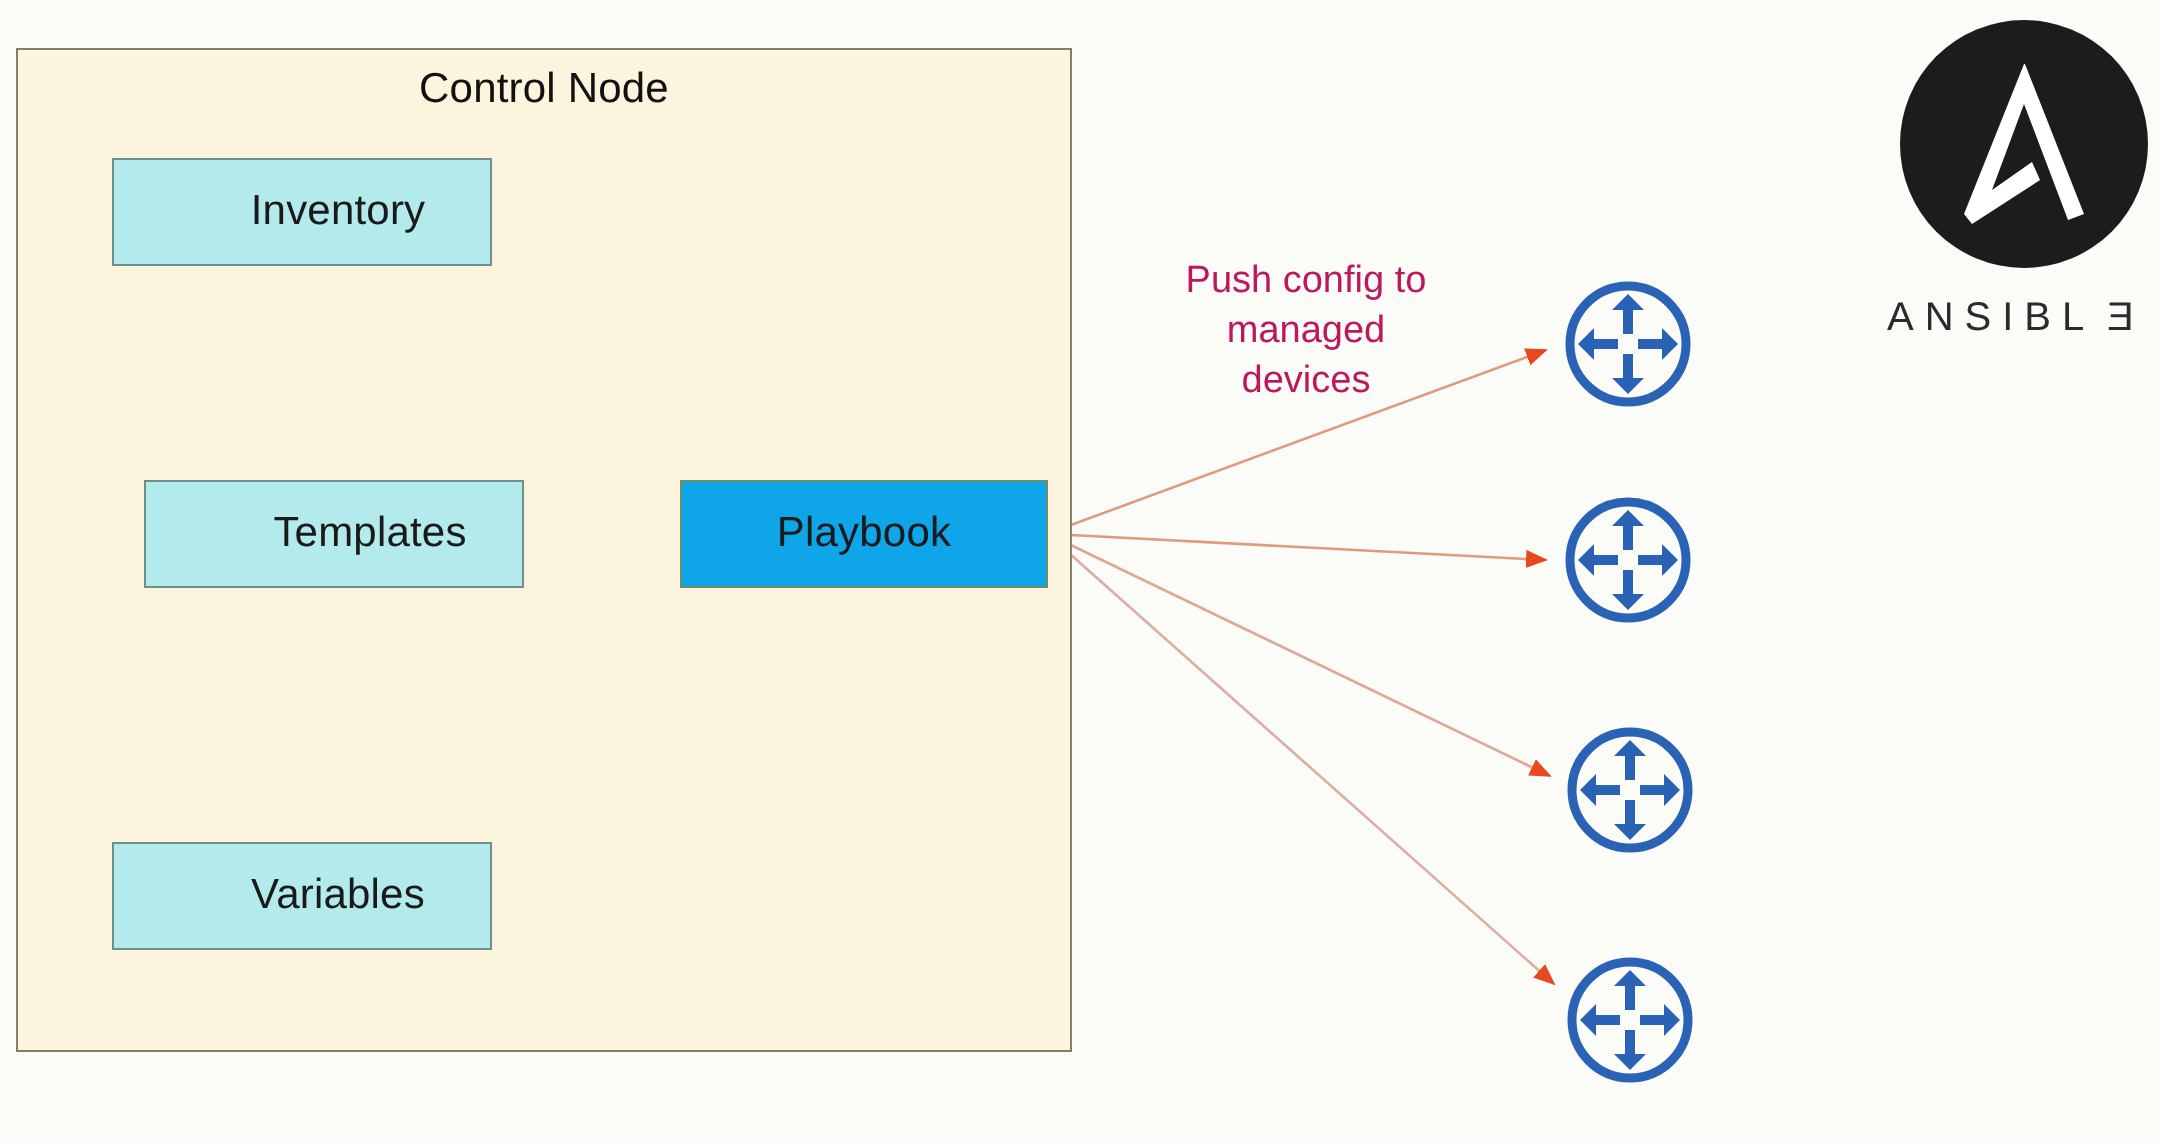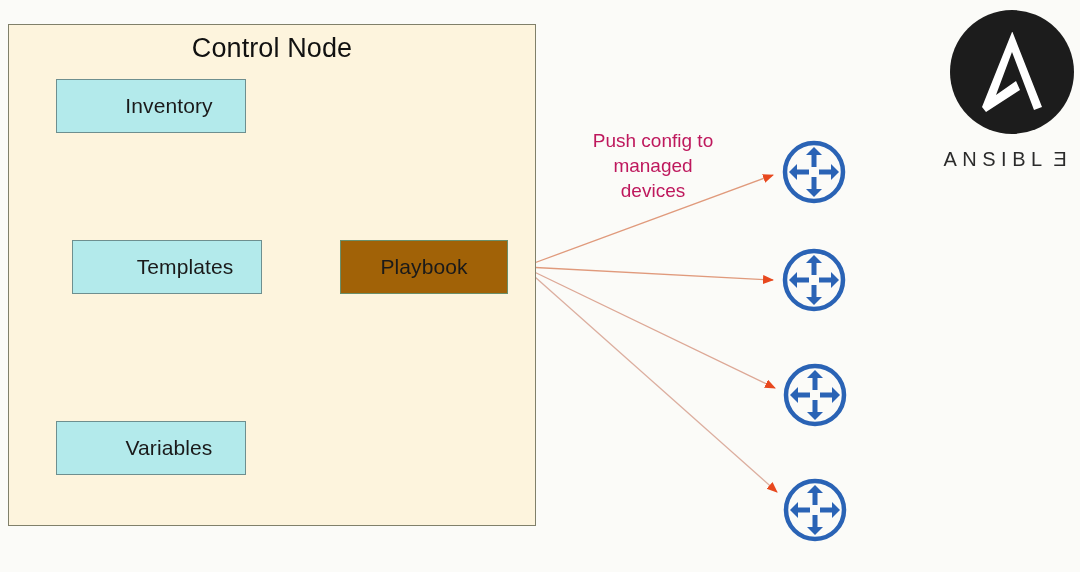--- a/index.html
+++ b/index.html
@@ -41,39 +41,39 @@
     background: #fdf4dd;
     border: 1px solid #80806a;
     display: block;
   }
   .control-node-title {
     position: absolute;
     left: 0;
     top: 8px;
     width: 100%;
     text-align: center;
-    font-size: 27px;
+    font-size: 21px;
     color: #111111;
   }
   .src-box {
     background: #b3eaeb;
     border: 1px solid #6e8f8f;
     width: 190px;
     height: 54px;
     padding-left: 36px;
   }
   #box-inventory { left: 56px; top: 79px; }
   #box-templates { left: 72px; top: 240px; }
   #box-variables { left: 56px; top: 421px; }
   #box-playbook {
     left: 340px;
     top: 240px;
-    width: 168px;
+    width: 184px;
     height: 54px;
-    background: #a16207;
+    background: #0ea5e9;
     border: 1px solid #6a8f6a;
   }
   .push-label {
     position: absolute;
     left: 570px;
     top: 128px;
     width: 166px;
     text-align: center;
     font-size: 19px;
     line-height: 25px;

